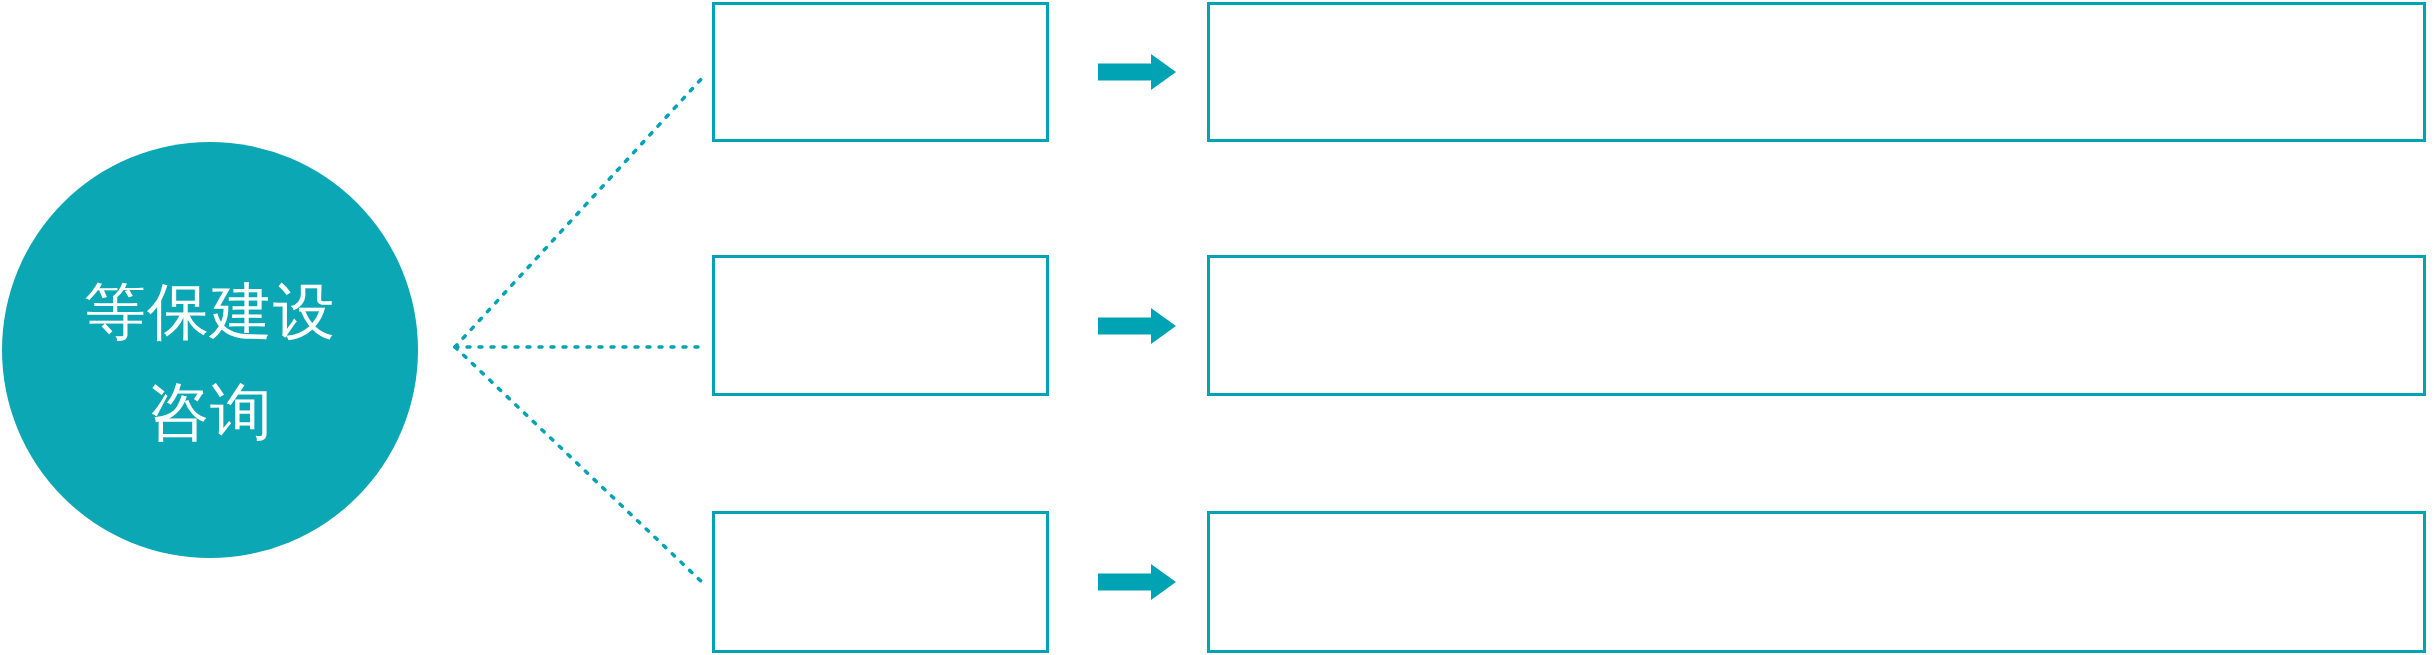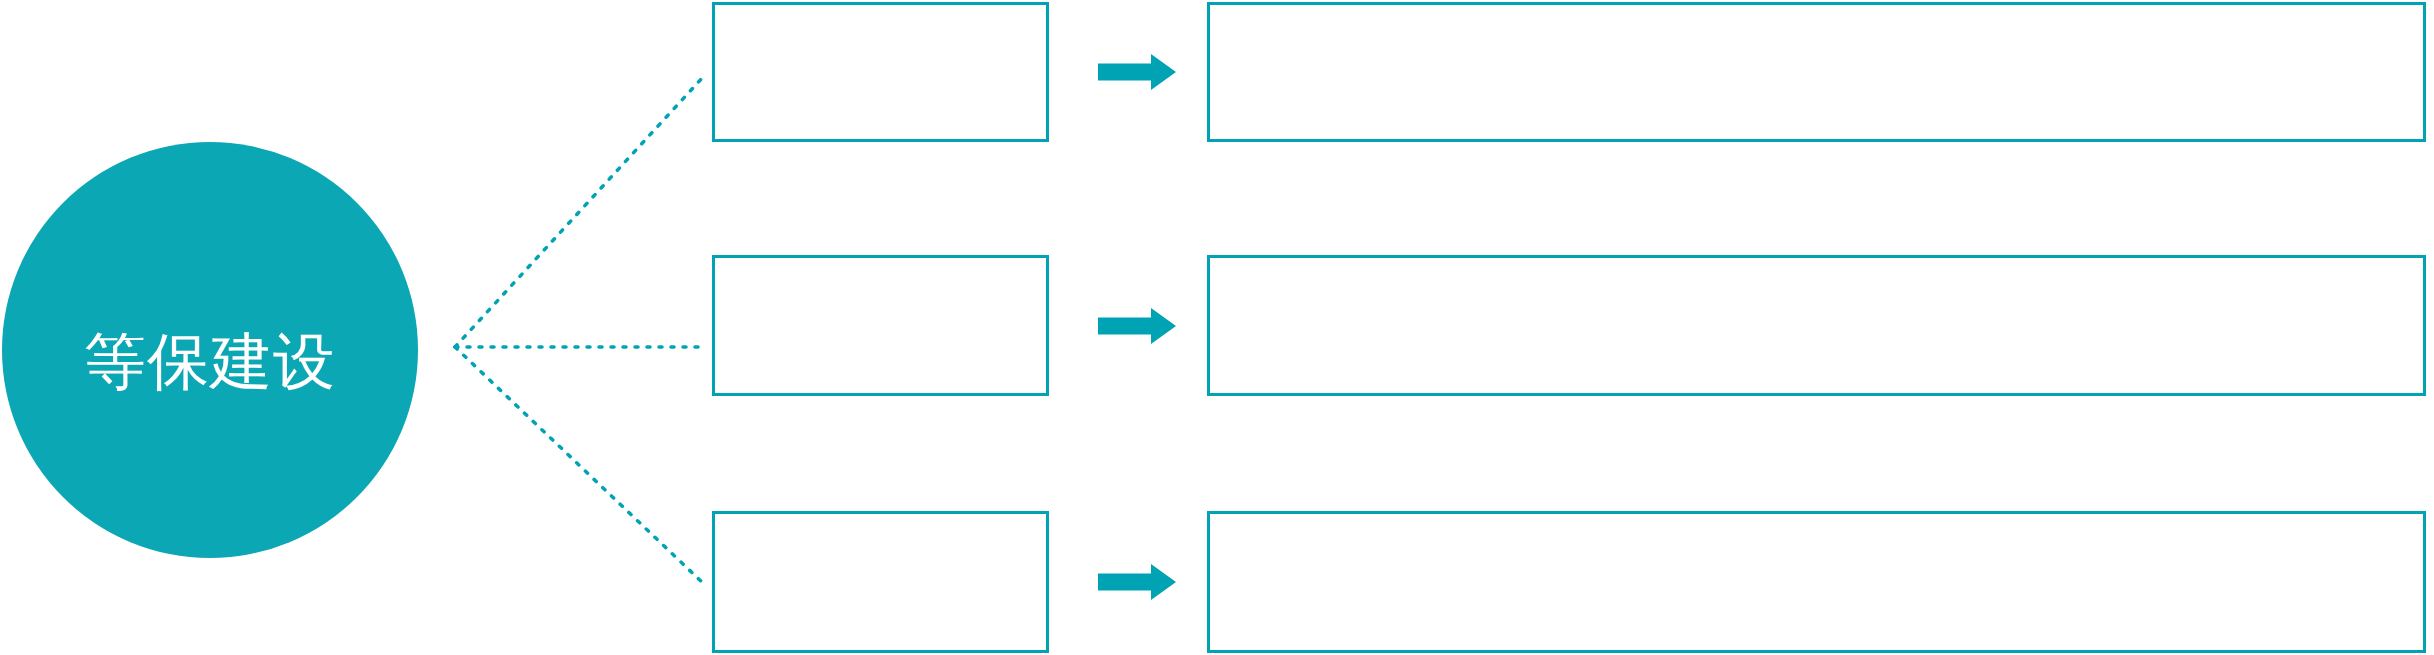--- a/index.html
+++ b/index.html
@@ -93,20 +93,21 @@
 <div class="canvas">
 
   <svg class="connector-layer" viewBox="0 0 2434 655" xmlns="http://www.w3.org/2000/svg">
     <line x1="455" y1="347" x2="704" y2="76"></line>
     <line x1="455" y1="347" x2="700" y2="347"></line>
     <line x1="455" y1="347" x2="704" y2="584"></line>
   </svg>
 
   <div class="hub-circle">
     <div class="line">等保建设</div>
+    <div class="line">咨询</div>
   </div>
 
   <div class="row row-1">
     <div class="topic-box">
       <div class="box-label"></div>
     </div>
     <svg class="arrow" viewBox="0 0 78 36" xmlns="http://www.w3.org/2000/svg">
       <polygon points="0,9.5 53,9.5 53,0 78,18 53,36 53,26.5 0,26.5"></polygon>
     </svg>
     <div class="detail-box">

